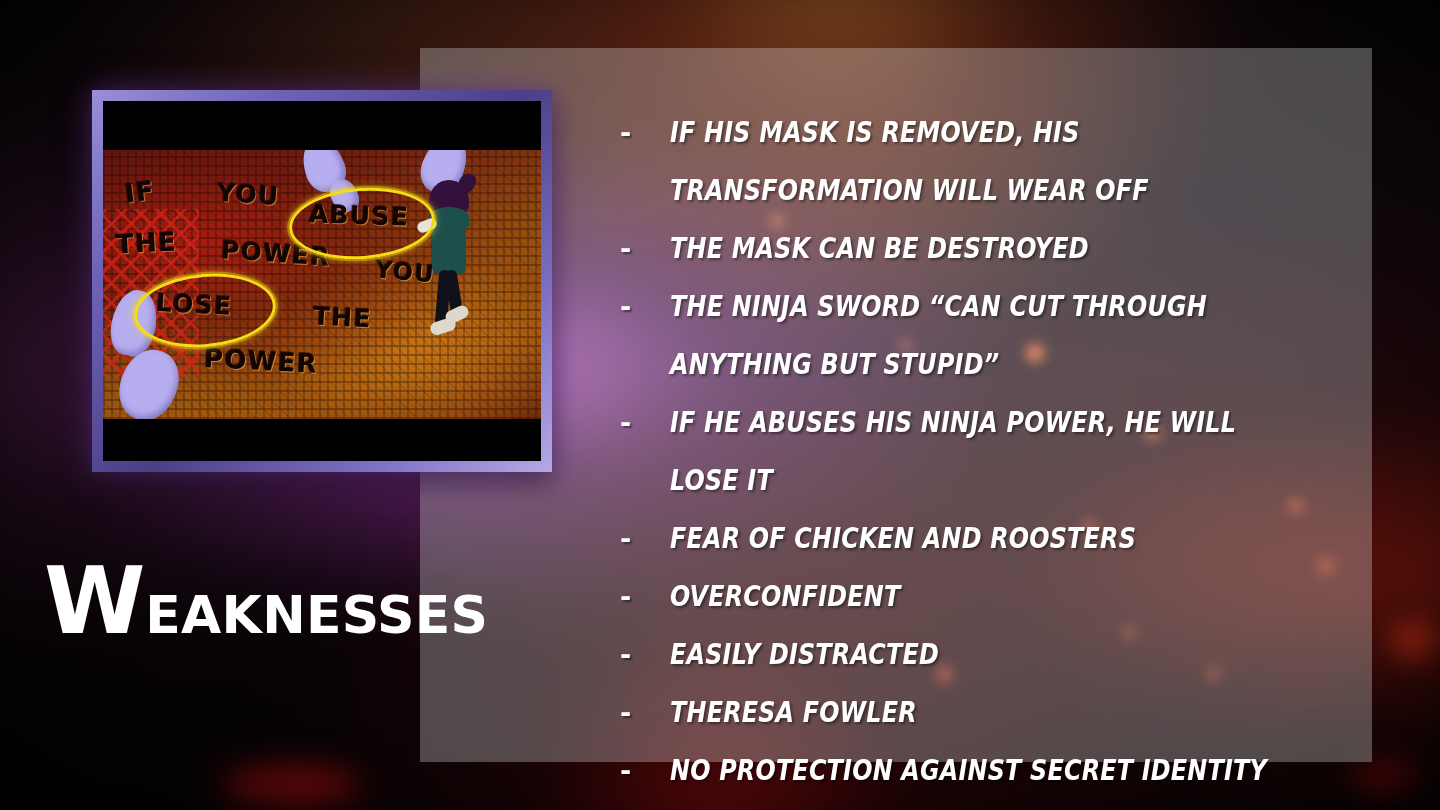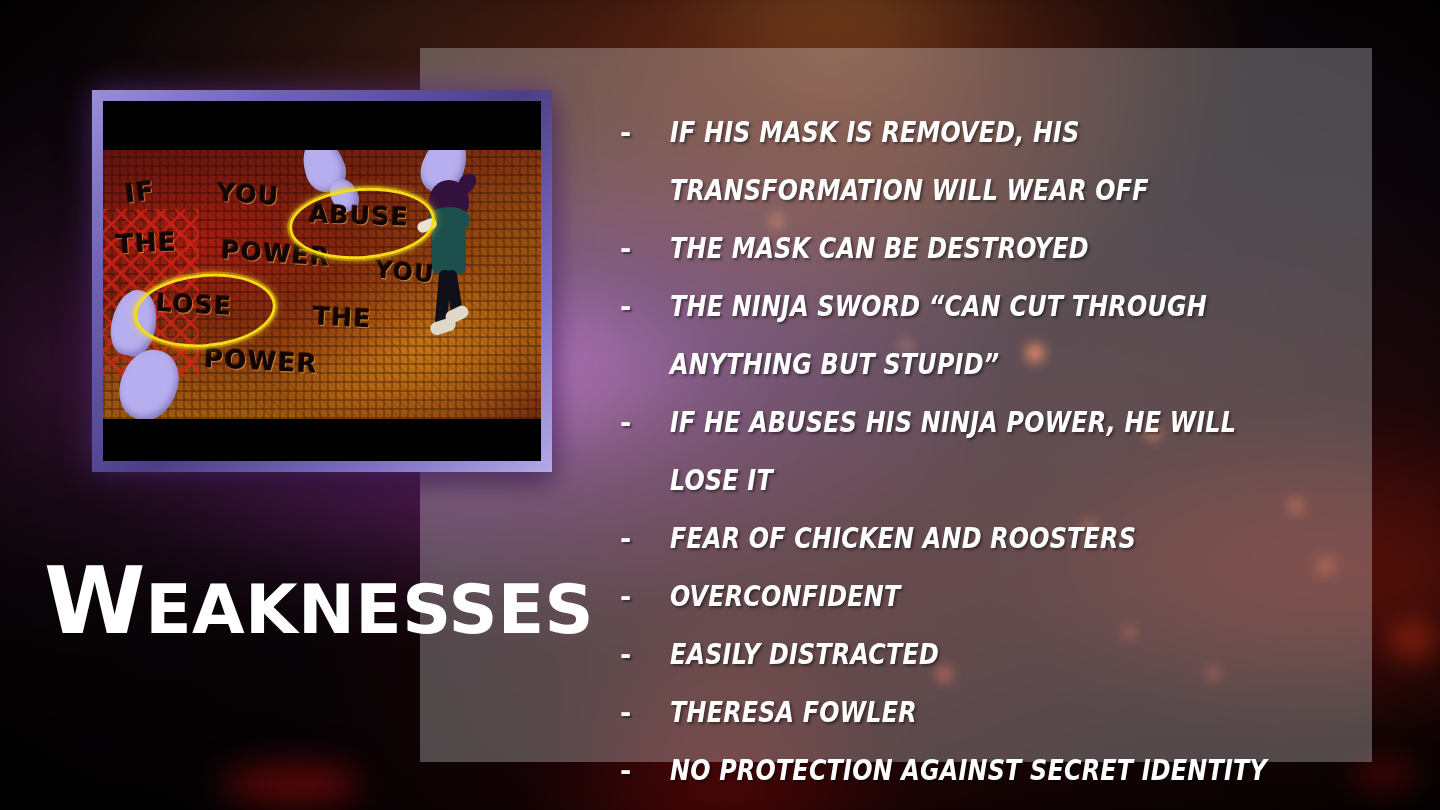--- a/index.html
+++ b/index.html
@@ -81,21 +81,21 @@
   .n-leg1{position:absolute;left:16px;top:90px;width:12px;height:56px;background:#10101a;border-radius:5px;transform:rotate(5deg);}
   .n-leg2{position:absolute;left:27px;top:90px;width:12px;height:48px;background:#10101a;border-radius:5px;transform:rotate(-9deg);}
   .n-shoe1{position:absolute;left:9px;top:140px;width:26px;height:13px;background:#ded8cb;border-radius:7px;transform:rotate(-18deg);}
   .n-shoe2{position:absolute;left:24px;top:128px;width:24px;height:13px;background:#ded8cb;border-radius:7px;transform:rotate(-26deg);}
 
   
   .title{position:absolute;left:44px;top:556px;z-index:20;
     font-family:"DejaVu Sans",sans-serif;font-weight:700;color:#fff;line-height:1;
     letter-spacing:-.01em;white-space:nowrap;}
   .title .cap{font-size:92px;}
-  .title .rest{font-size:68px;letter-spacing:.005em;}
+  .title .rest{font-size:52px;letter-spacing:.005em;}
 
   
   .list{position:absolute;left:620px;top:104px;width:740px;z-index:20;}
   .row{display:flex;align-items:flex-start;margin-bottom:0;}
   .dash{flex:0 0 50px;color:#fff;font-size:27px;font-weight:700;line-height:58px;
     font-family:"DejaVu Sans",sans-serif;text-shadow:2px 2px 2px rgba(0,0,0,.45);}
   .txt{flex:1 1 auto;color:#fff;font-size:28.5px;line-height:58px;font-weight:700;font-style:italic;
     font-family:"DejaVu Sans Condensed","DejaVu Sans",sans-serif;
     letter-spacing:.008em;text-transform:uppercase;
     transform:scaleX(.93);transform-origin:left center;

